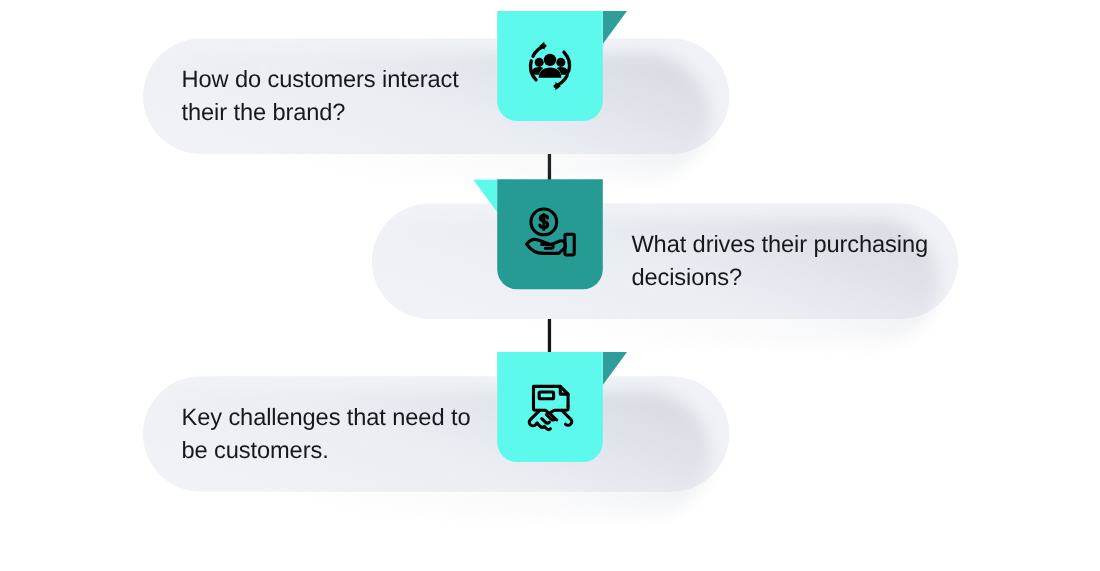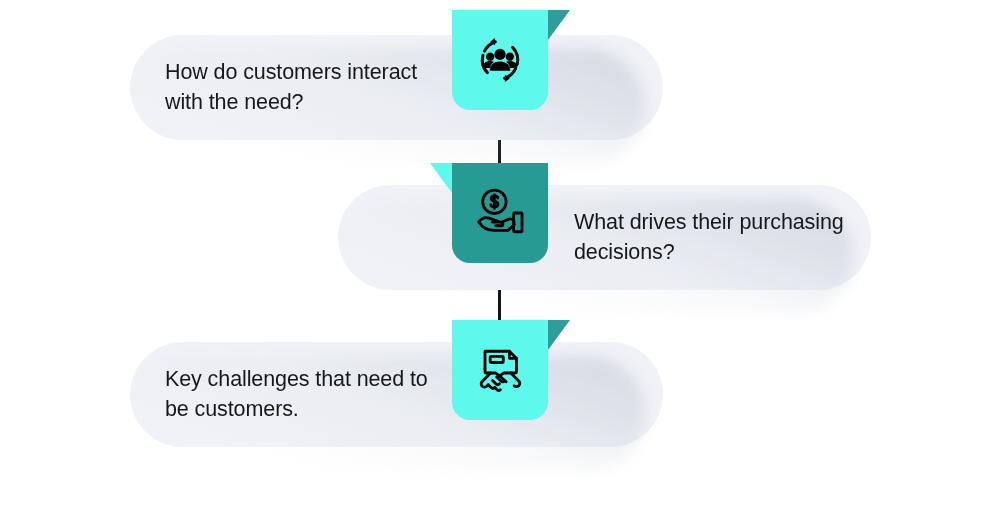--- a/index.html
+++ b/index.html
@@ -127,21 +127,21 @@
 </head>
 <body>
 
 <div class="stage">
 
   <div class="connector c1"></div>
 
   <div class="connector c2"></div>
 
   <div class="card card-1">
-    <div class="card-text">How do customers interact with the need?</div>
+    <div class="card-text">How do customers interact their the brand?</div>
   </div>
 
   <div class="tile cyan tile-1">
     <div class="tile-body"></div>
     <div class="fold"></div>
     <svg viewBox="0 0 64 64" fill="none" stroke="#000000" stroke-width="3.2" stroke-linecap="round" stroke-linejoin="round">
 
       <path d="M15.5 22.5 A20 20 0 0 1 27 12.5"></path>
       <path d="M26.5 8.4 L21.5 12.6 L26.8 16.3" fill="#000000" stroke="none"></path>
       <path d="M48.5 41.5 A20 20 0 0 1 37 51.5"></path>

